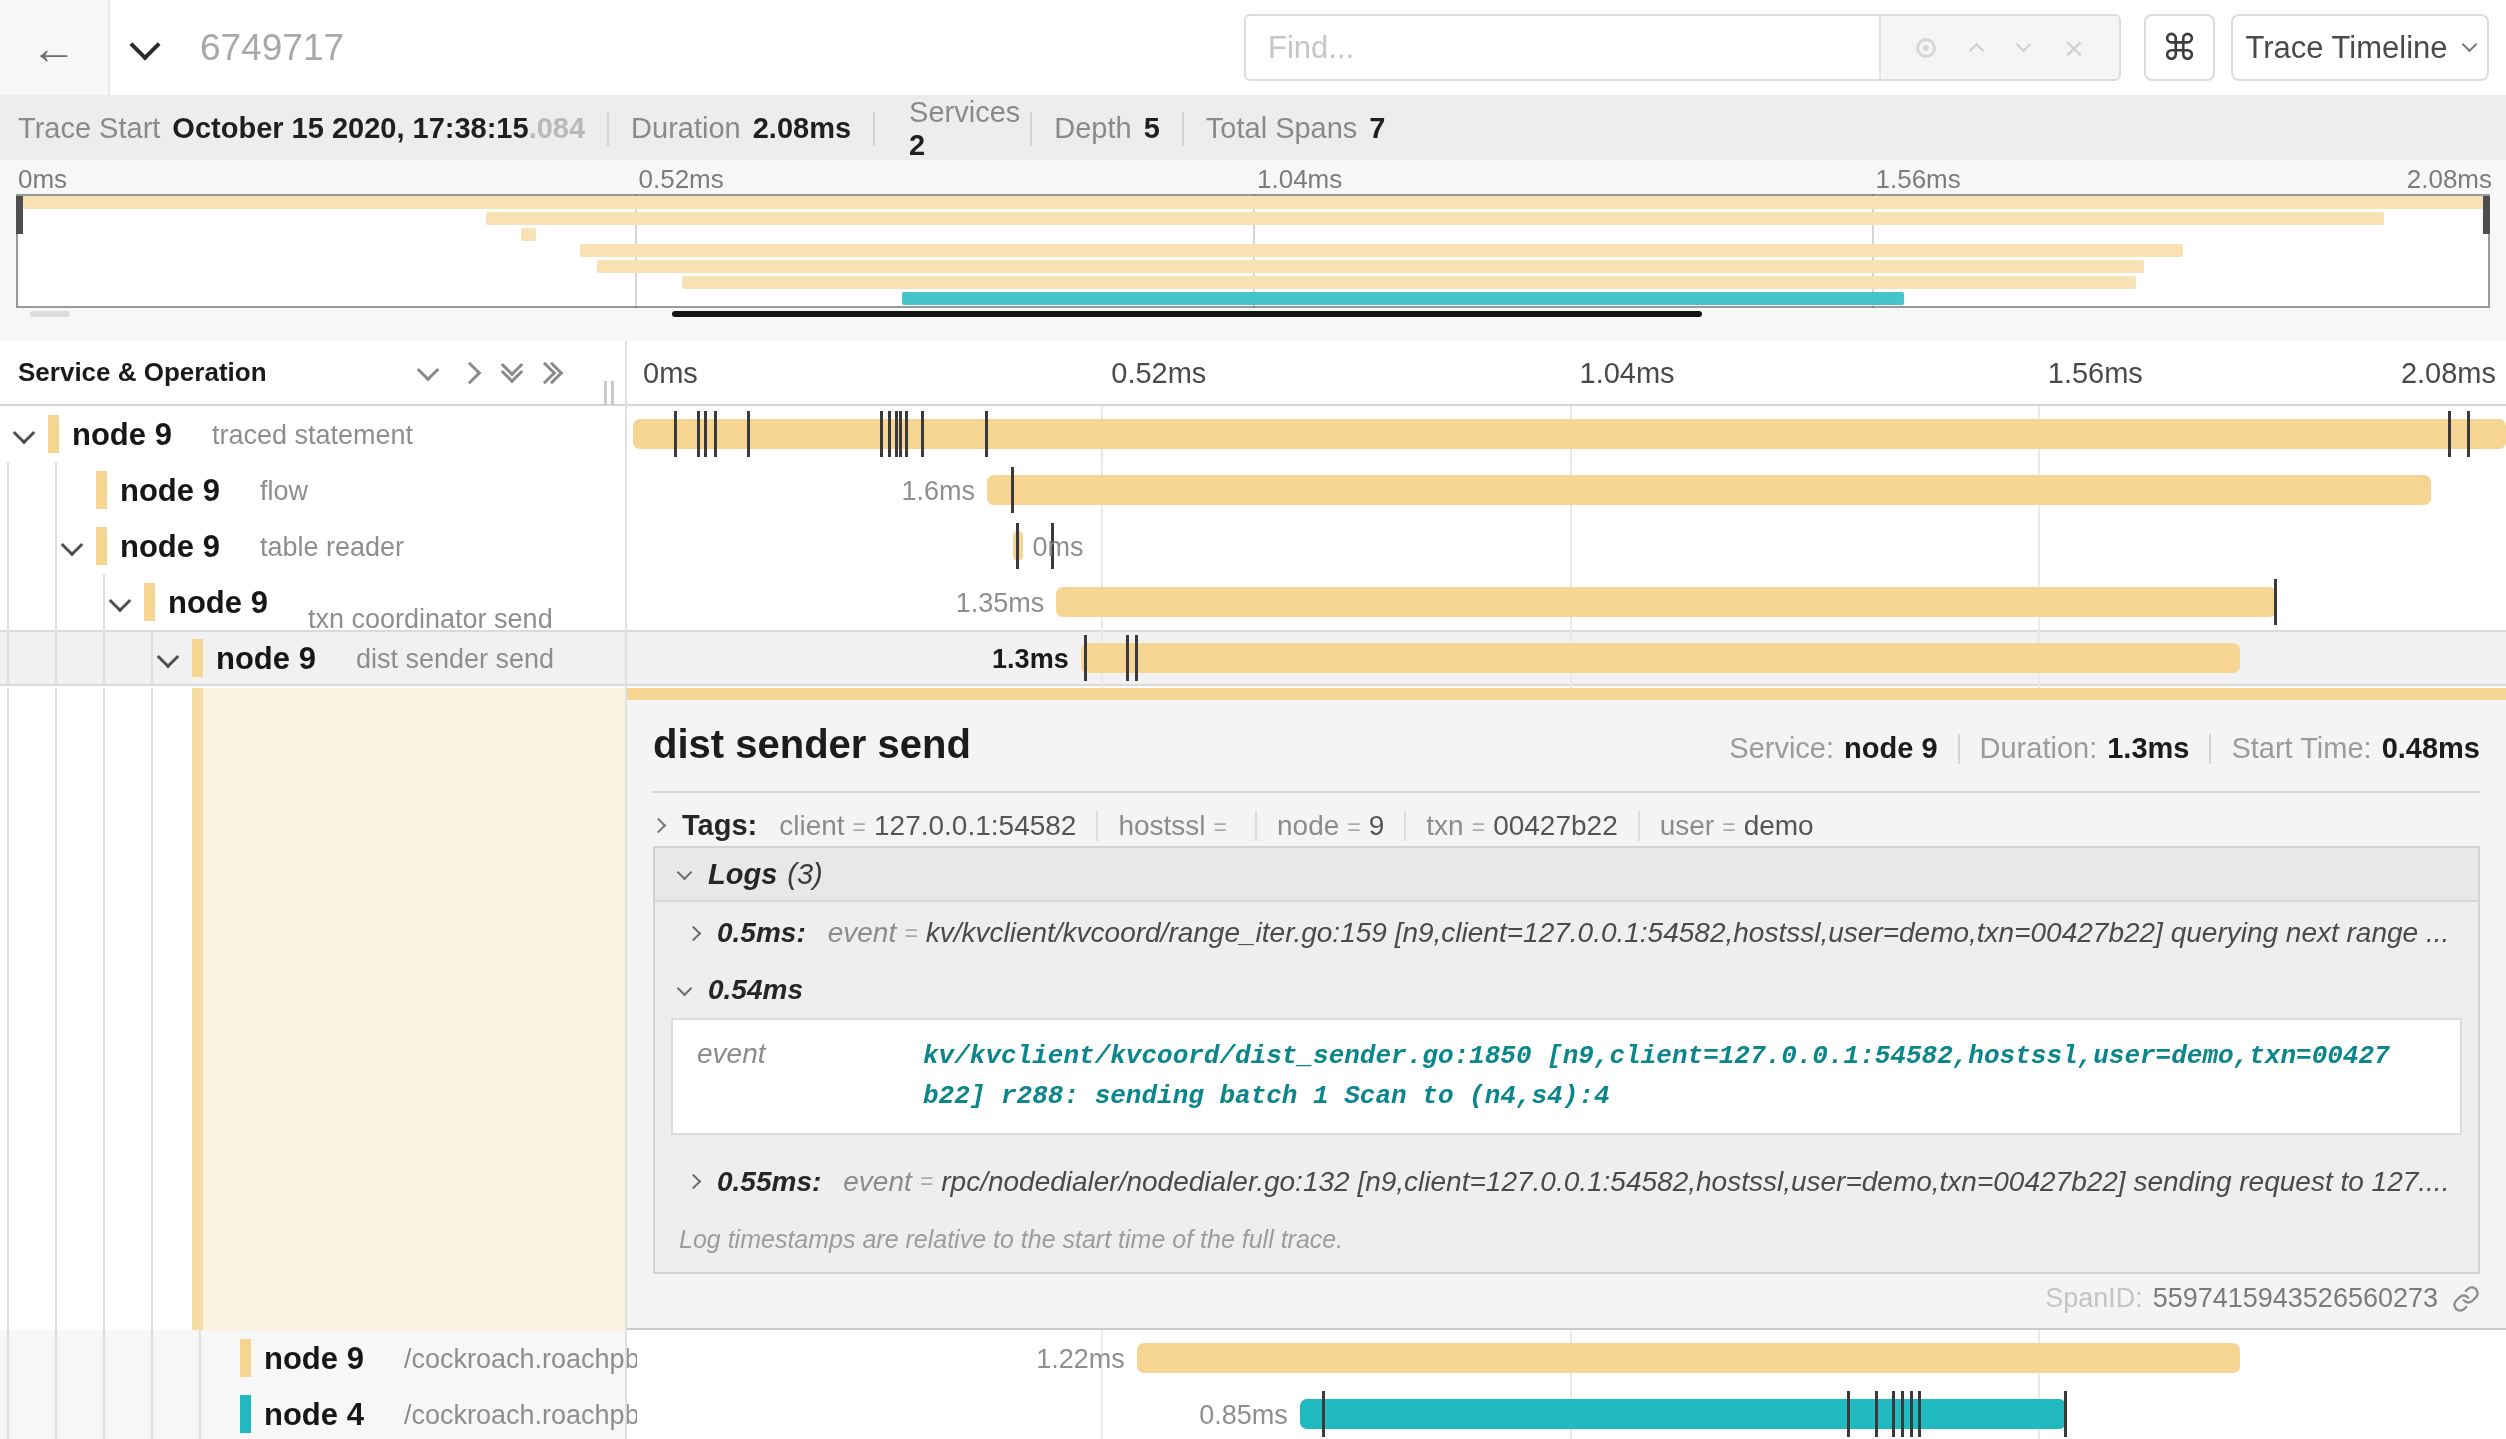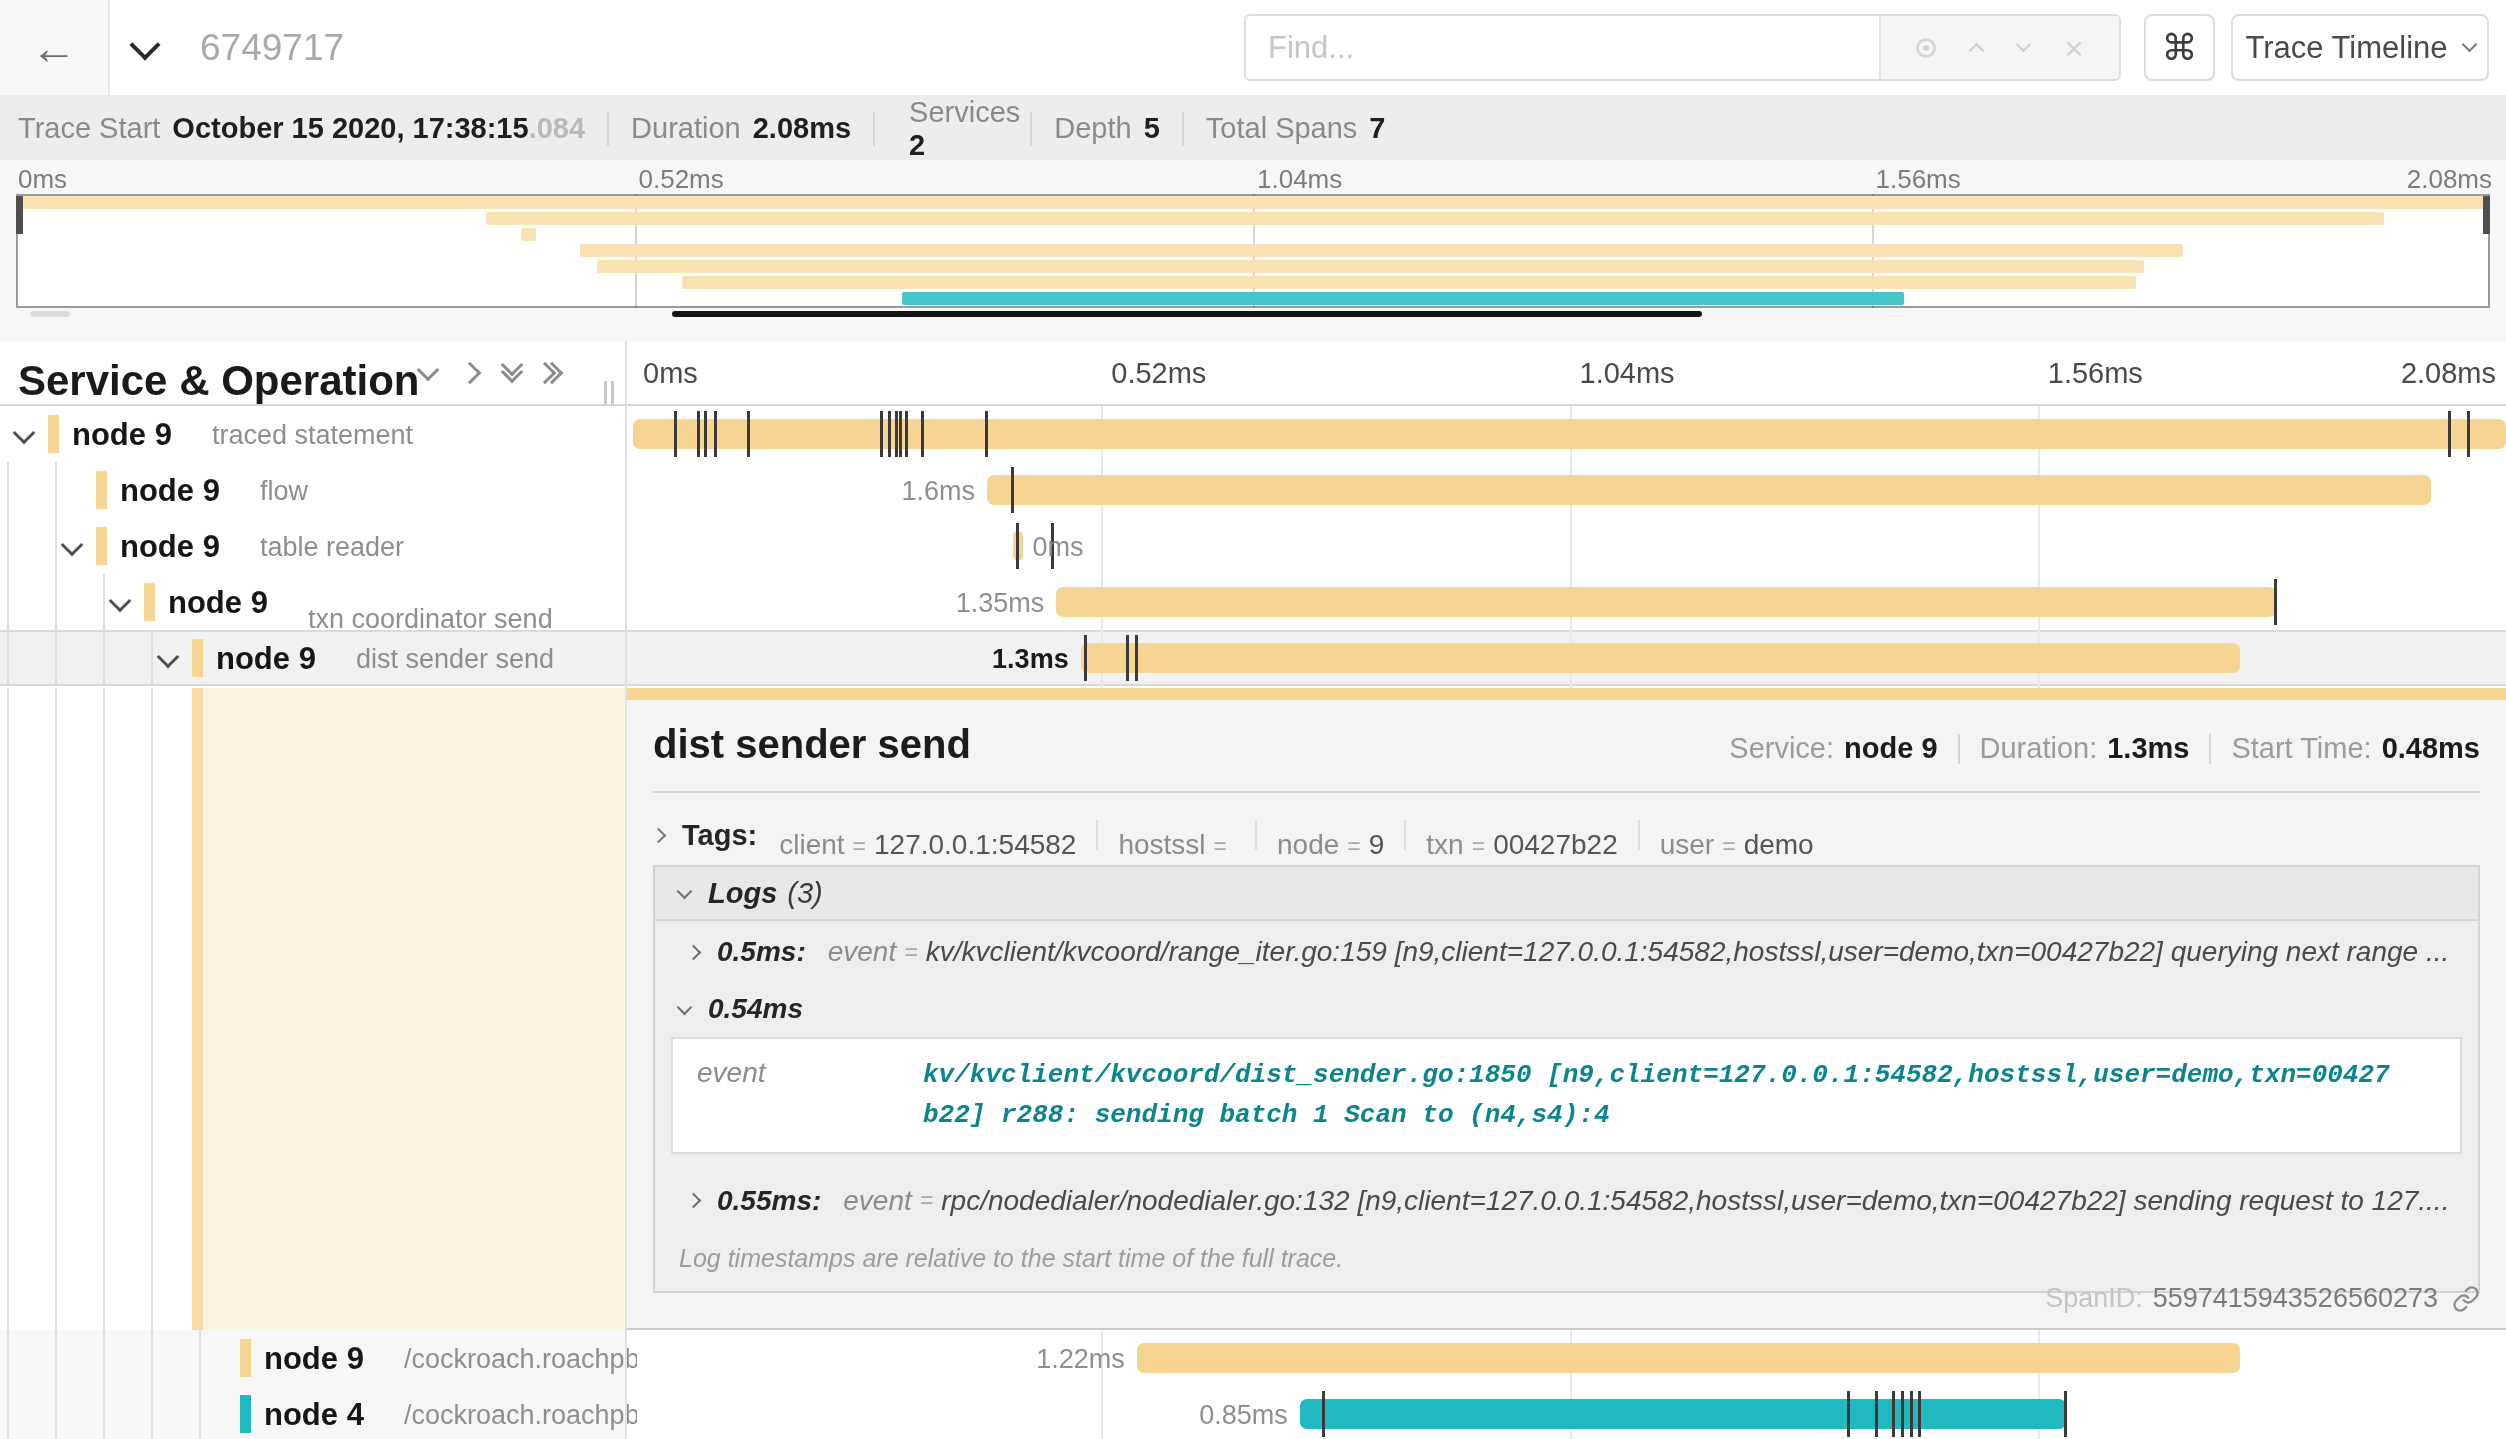--- a/index.html
+++ b/index.html
@@ -47,21 +47,21 @@
   .minimap { position:absolute; left:16px; top:194px; width:2474px; height:114px; background:#fff; border:2px solid #9a9a9a; }
   .mm-bar { position:absolute; height:13px; border-radius:2px; }
   .mm-grid { position:absolute; top:194px; height:114px; width:2px; background:rgba(0,0,0,.16); }
   .mm-handle { position:absolute; top:196px; width:7px; height:38px; background:#4f4f4f; }
   .h-scrollbar { position:absolute; top:311px; height:6px; background:#141414; border-radius:3px; }
   .h-scroll-corner { position:absolute; top:311px; left:30px; width:40px; height:6px; background:#dcdcdc; border-radius:3px; }
 
   
   .main-bg { position:absolute; left:0; top:341px; width:2506px; height:1098px; background:#fff; }
   .col-header { position:absolute; left:0; top:341px; width:2506px; height:65px; background:#fff; border-bottom:2px solid #d6d6d6; z-index:5; }
-  .svc-title { position:absolute; left:18px; top:16px; font-size:42px; font-weight:700; color:#1a1a1a; }
+  .svc-title { position:absolute; left:18px; top:16px; font-size:26px; font-weight:700; color:#1a1a1a; }
   .hdr-icons { position:absolute; left:420px; top:24px; display:flex; gap:26px; color:#8a8a8a; align-items:center; }
   .hdr-icons > span { cursor:pointer; }
   .resize-handle { position:absolute; left:604px; top:40px; display:flex; gap:4px; cursor:col-resize; }
   .resize-handle i { display:block; width:3px; height:24px; background:#c9c9c9; }
   .ruler-label { position:absolute; top:357px; font-size:29px; color:#4a4a4a; z-index:6; }
   .divider-v { position:absolute; left:625px; top:341px; width:2px; height:1098px; background:#e0e0e0; z-index:7; }
   .grid-v { position:absolute; top:341px; width:2px; height:1098px; background:#e9e9e9; z-index:2; }
 
   
   .row-sel-bg { position:absolute; left:0; width:2506px; height:56px; background:#f1f1f1; border-top:2px solid #dadada; border-bottom:2px solid #dadada; z-index:1; }
@@ -87,21 +87,21 @@
   .d-title { font-size:40px; font-weight:700; color:#1c1c1c; }
   .d-meta { display:flex; align-items:baseline; font-size:29px; }
   .d-meta .lbl { color:#9b9b9b; }
   .d-meta .val { color:#1c1c1c; font-weight:700; margin-left:10px; }
   .d-meta .sep { width:2px; height:30px; background:#d4d4d4; margin:0 20px; align-self:center; }
   .d-divider { margin-top:24px; height:2px; background:#d4d4d4; }
   .tags-row { margin-top:16px; display:flex; align-items:center; font-size:29px; cursor:pointer; }
   .tags-row .cv { color:#7a7a7a; margin-right:18px; }
   .tags-label { font-weight:700; color:#262626; margin-right:22px; }
   .tag-item { display:flex; align-items:baseline; font-size:28px; }
-  .tag-key { color:#8c8c8c;margin-top:20px; }
+  .tag-key { color:#8c8c8c; }
   .tag-eq { color:#aaa; font-size:23px; margin:0 8px; }
   .tag-val { color:#555; }
   .tag-sep { width:2px; height:30px; background:#dcdcdc; margin:0 20px; align-self:center; }
   .logs-box { margin-top:4px; border:2px solid #d3d3d3; background:#eee;font-style:italic; }
   .logs-header { height:54px; display:flex; align-items:center; padding-left:24px; background:#e8e8e8; border-bottom:2px solid #d6d6d6; font-size:29px; cursor:pointer; }
   .logs-header .cv { color:#6e6e6e; margin-right:18px; margin-top:-4px; }
   .logs-title { font-weight:700; color:#262626; }
   .logs-count { color:#3c3c3c; margin-left:10px; }
   .log-line { display:flex; align-items:center; height:62px; padding-left:33px; font-size:28px; white-space:nowrap; overflow:hidden; cursor:pointer; }
   .log-line .cv, .log-exp-head .cv { color:#6e6e6e; margin-right:18px; flex:0 0 auto; }

